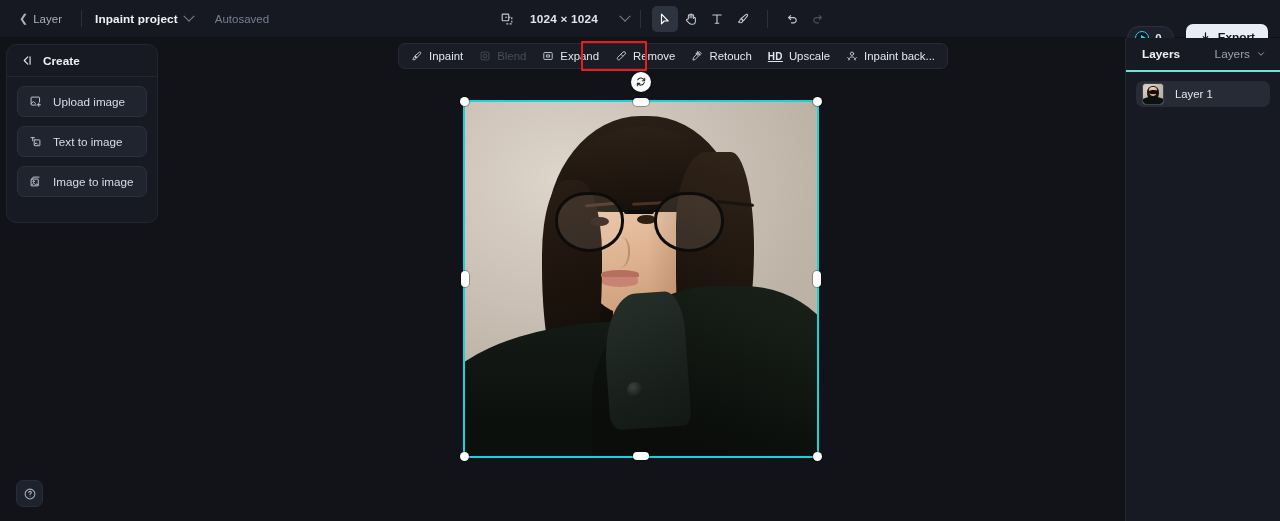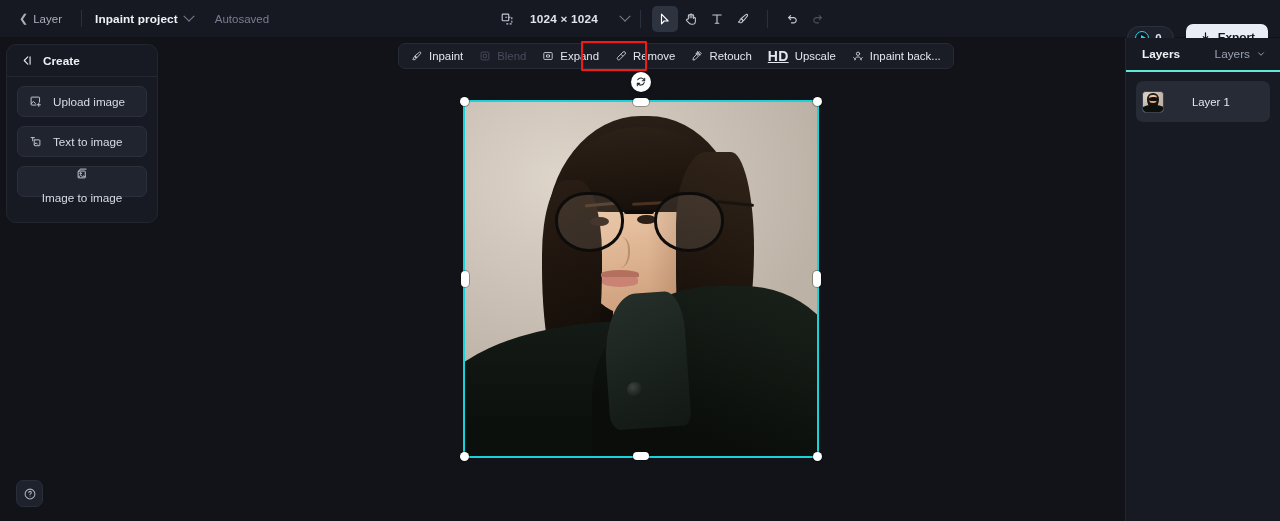--- a/index.html
+++ b/index.html
@@ -88,40 +88,40 @@
     height: 32px; padding: 0 13px; border-bottom: 1px solid #23272f;
     margin-bottom: 9px;
   }
   .cp-title { color: #eef1f6; font-size: 11.8px; font-weight: bold; text-align: right; }
   .cp-item {
     display: flex; align-items: center; gap: 11px;
     margin: 0 10px 9px 10px; height: 31px; padding: 0 11px;
     background: #20242e; border: 1px solid #2b303b; border-radius: 7px;
     color: #d7dce6; font-size: 11.7px; cursor: pointer;
   }
-  .cp-item:last-child { margin-bottom: 16px; flex-direction: column; }
+  .cp-item:last-child { margin-bottom: 16px; }
 
   
   .act-toolbar {
     position: absolute; left: 398px; top: 43px; height: 26px;
     background: #1a1d26; border: 1px solid #262a35; border-radius: 7px;
     display: flex; align-items: center; padding: 0 4px;
   }
   .act {
     display: flex; align-items: center; gap: 6px;
     height: 20px; padding: 0 8px; border-radius: 5px;
     color: #e2e6ee; font-size: 11.4px; cursor: pointer; white-space: nowrap;
   }
   .act.disabled { color: #474d5c; cursor: default; }
   .act.flagged { position: relative; }
   .flag-box {
     position: absolute; left: 581px; top: 41px; width: 66px; height: 30px;
     border: 2px solid #ef1b1b; border-radius: 1px; pointer-events: none; z-index: 8;
   }
-  .hd-badge { font-size: 14px; font-weight: bold; letter-spacing: .3px; color: #e2e6ee; text-decoration: underline; }
+  .hd-badge { font-size: 10px; font-weight: bold; letter-spacing: .3px; color: #e2e6ee; text-decoration: underline; }
 
   
   .canvas-area { position: absolute; left: 0; top: 38px; width: 1280px; height: 483px; background: #121318; }
   .sel-wrap { position: absolute; left: 465px; top: 64px; width: 352px; height: 354px; }
   .art {
     position: absolute; inset: 0;
     outline: 2px solid #18d4da; outline-offset: 0;
     overflow: hidden; background: #cdc3b8;
   }
   
@@ -252,22 +252,22 @@
     position: absolute; right: 0; top: 38px; width: 155px; height: 483px;
     background: #171a23; border-left: 1px solid #22262f;
   }
   .lp-head {
     display: flex; align-items: center; justify-content: space-between;
     height: 34px; padding: 0 14px 0 16px; border-bottom: 2px solid #5eead4;
   }
   .lp-tab { color: #eef1f6; font-size: 11.8px; font-weight: bold; cursor: pointer; }
   .lp-tab.inactive { color: #9aa1b1; font-weight: normal; display: flex; align-items: center; gap: 6px; }
   .layer-row {
-    display: flex; align-items: center; gap: 28px;
-    margin: 9px 10px 0 10px; height: 41px; padding: 0 6px;
+    display: flex; align-items: center; gap: 11px;
+    margin: 9px 10px 0 10px; height: 26px; padding: 0 6px;
     background: #262b36; border-radius: 7px; cursor: pointer;
   }
   .layer-thumb {
     width: 22px; height: 22px; border-radius: 4px; overflow: hidden;
     position: relative; background: #cdc3b8; flex: none;
     border: 1px solid #3a4150;
   }
   .layer-name { color: #e3e7ef; font-size: 11.3px; }
 
   

